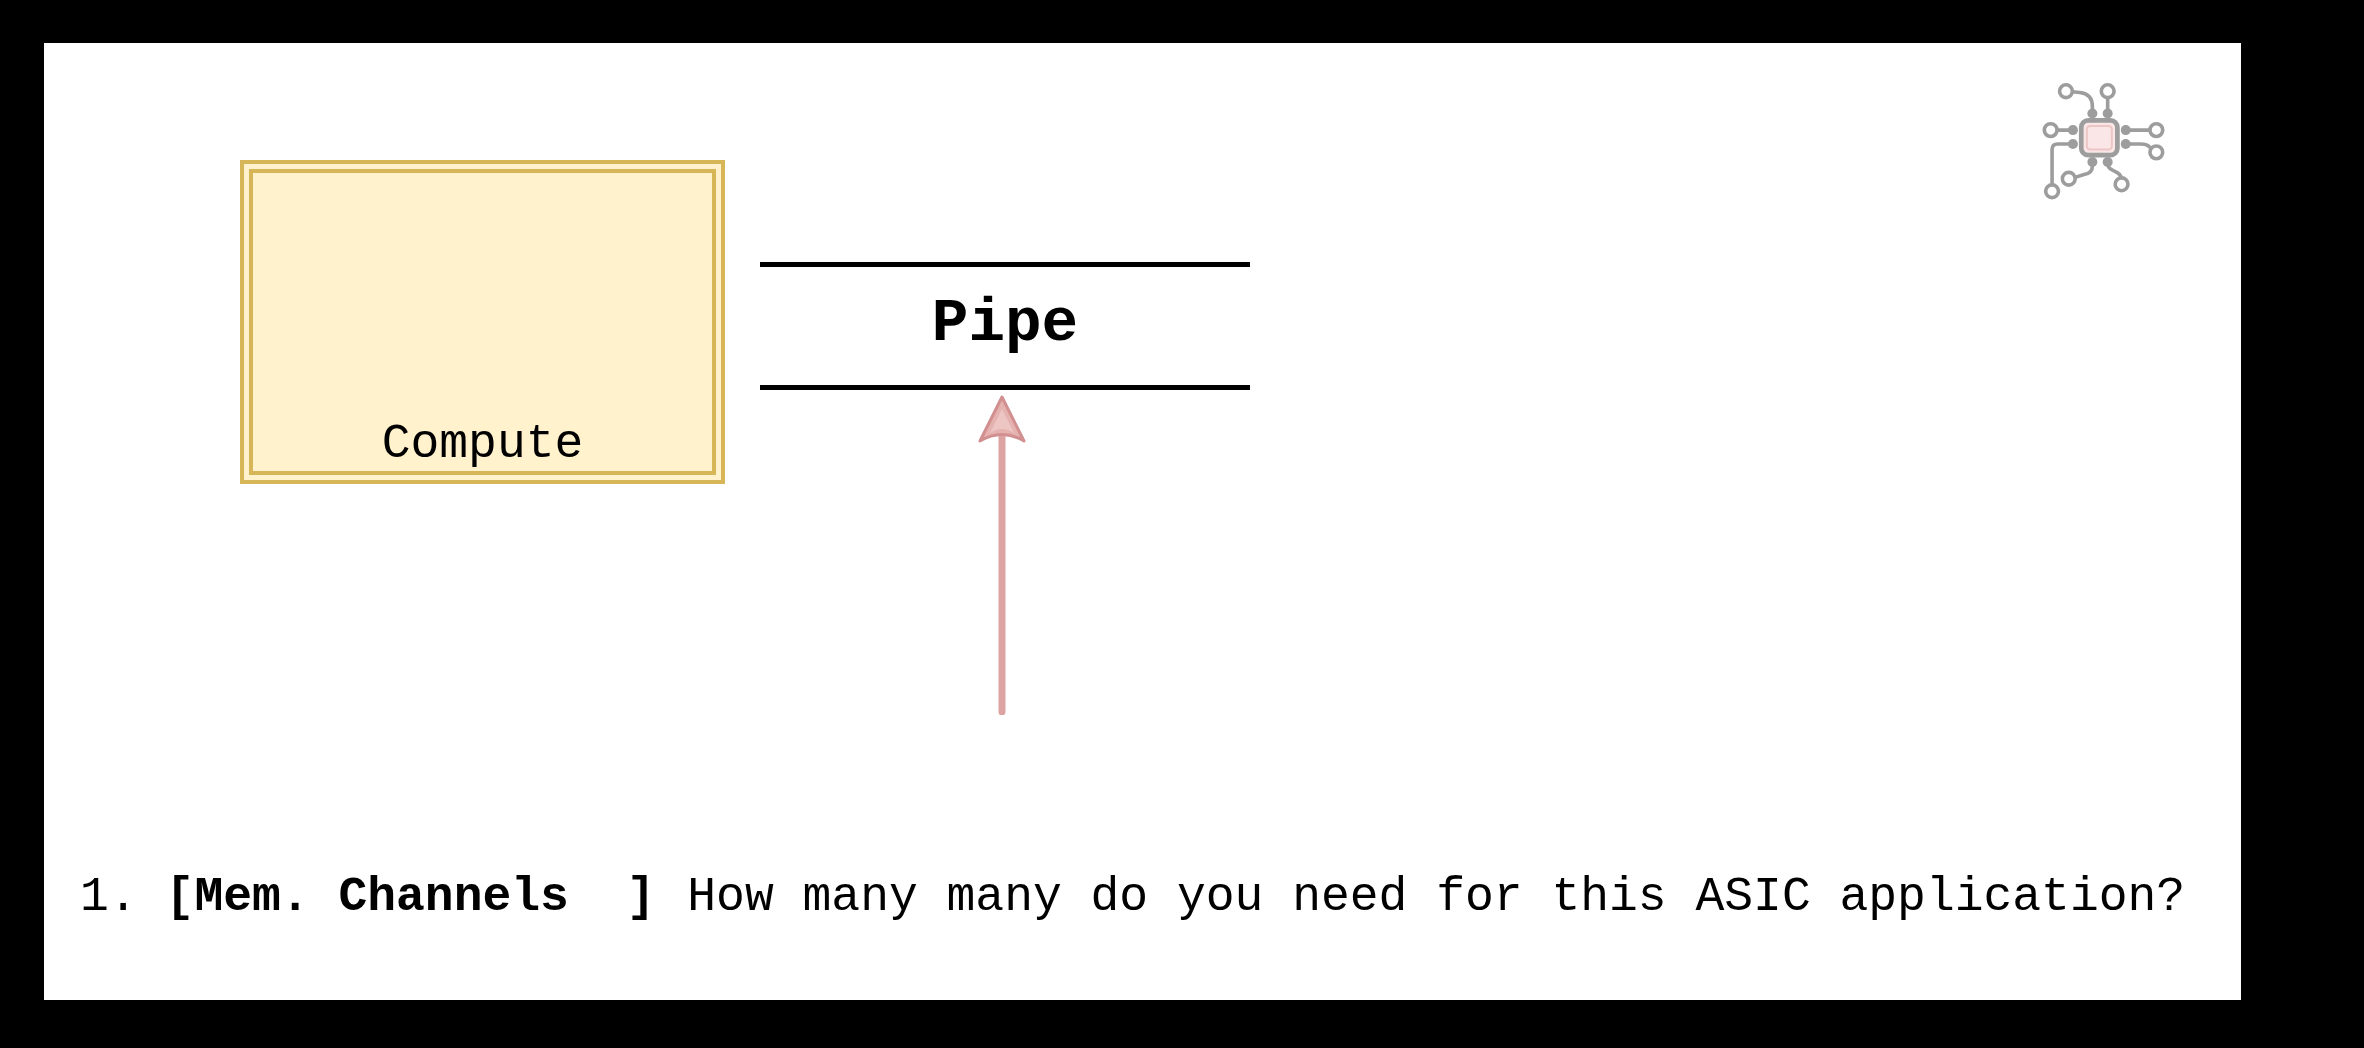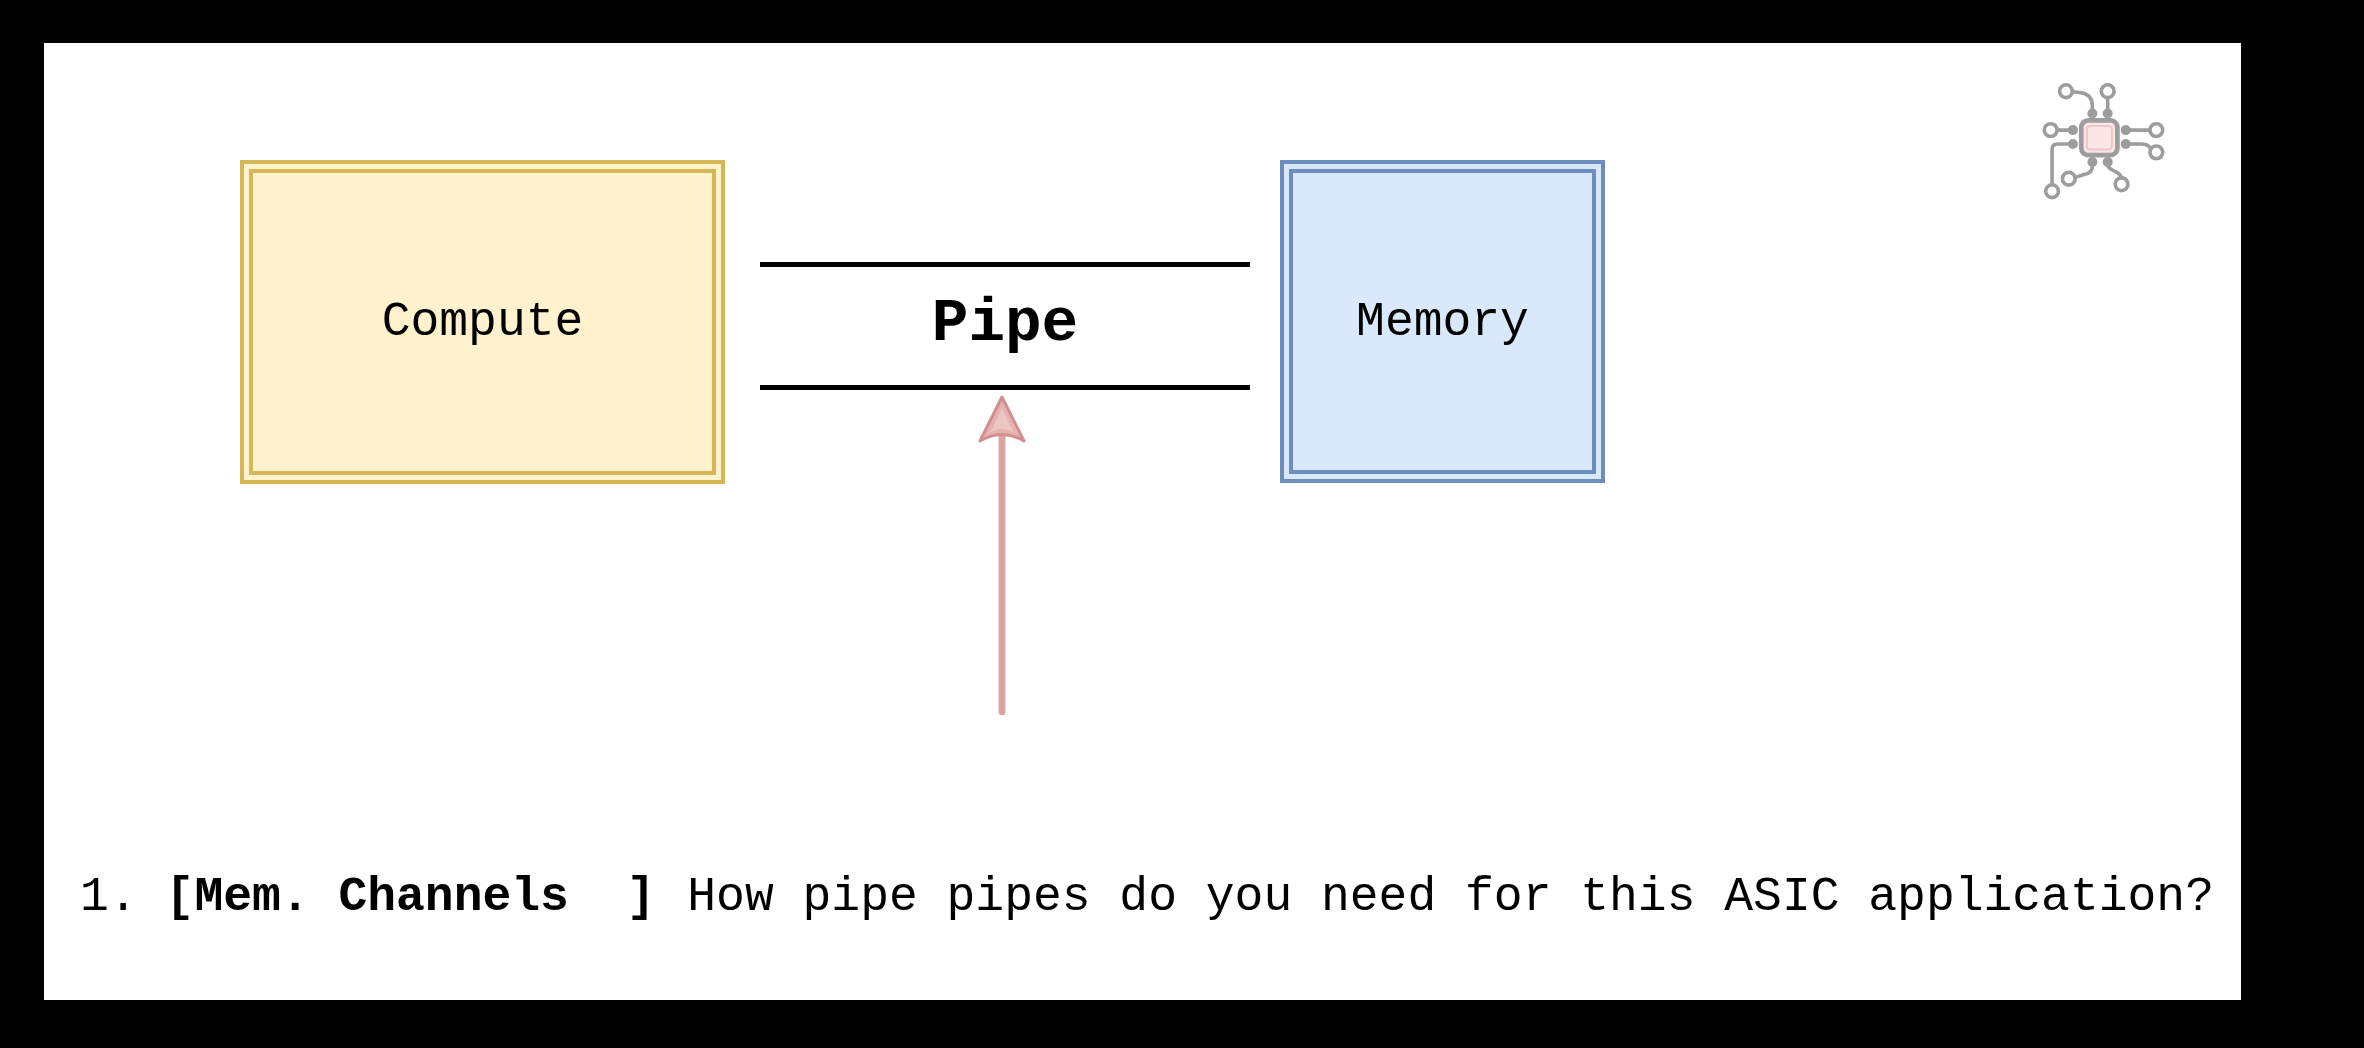--- a/index.html
+++ b/index.html
@@ -19,21 +19,21 @@
   
   .node-box {
     position: absolute;
     border: 4px solid;
     padding: 5px;
   }
   .node-box .inner {
     width: 100%; height: 100%;
     border: 4px solid;
     border-color: inherit;
-    display: flex; align-items: center; justify-content: center;
+    display: flex; align-items: flex-end; justify-content: center;
     font-size: 48px;
     letter-spacing: 0;
   }
   .compute-box {
     left: 196px; top: 117px; width: 485px; height: 324px;
     border-color: #D6B656; background: #FFF2CC;
   }
   .compute-box .inner { background: #FFF2CC; }
   .memory-box {
     left: 1236px; top: 117px; width: 325px; height: 323px;
@@ -73,25 +73,20 @@
 <body>
 
 <div class="canvas">
 
   <div class="node-box compute-box">
     <div class="inner">
       <span>Compute</span>
     </div>
   </div>
 
-  <div class="node-box memory-box">
-    <div class="inner">
-      <span>Memory</span>
-    </div>
-  </div>
 
   <div class="pipe-line top"></div>
   <div class="pipe-line bottom"></div>
   <div class="pipe-label">Pipe</div>
 
   <svg class="arrow-svg" width="60" height="320" viewBox="0 0 60 320" xmlns="http://www.w3.org/2000/svg">
     <line x1="30" y1="317" x2="30" y2="42" stroke="#DCA3A3" stroke-width="7" stroke-linecap="round"></line>
     <path d="M30,2 L52,46 Q30,33 8,46 Z" fill="#E5B2B0" stroke="#D18F8F" stroke-width="3" stroke-linejoin="round"></path>
     <path d="M30,14 L42,38 Q30,30 18,38 Z" fill="#EDC6C4" stroke="none"></path>
   </svg>
@@ -129,18 +124,18 @@
       <circle cx="66" cy="50" r="3.6"></circle>
       <circle cx="42" cy="63" r="3.6"></circle>
       <circle cx="53" cy="63" r="3.6"></circle>
     </g>
 
     <rect x="34" y="33" width="26" height="25" rx="5" fill="#FAE6E6" stroke="#9D9D9D" stroke-width="3.4"></rect>
     <rect x="38" y="37" width="18" height="17" rx="2.5" fill="none" stroke="#ECC6C4" stroke-width="1.4"></rect>
   </svg>
 
   <div class="question-list">
-    <div class="q-row"><span class="q-num">1.</span><span class="q-tag">[Mem. Channels  ]</span><span class="q-text">How pipe pipes do you need for this ASIC application?</span></div>
+    <div class="q-row"><span class="q-num">1.</span><span class="q-tag">[Mem. Channels  ]</span><span class="q-text">How many many do you need for this ASIC application?</span></div>
     <div class="q-row"><span class="q-num">2.</span><span class="q-tag">[Interface Width]</span><span class="q-text">How big is each pipe?</span></div>
     
   </div>
 
 </div>
 
 </body></html>

